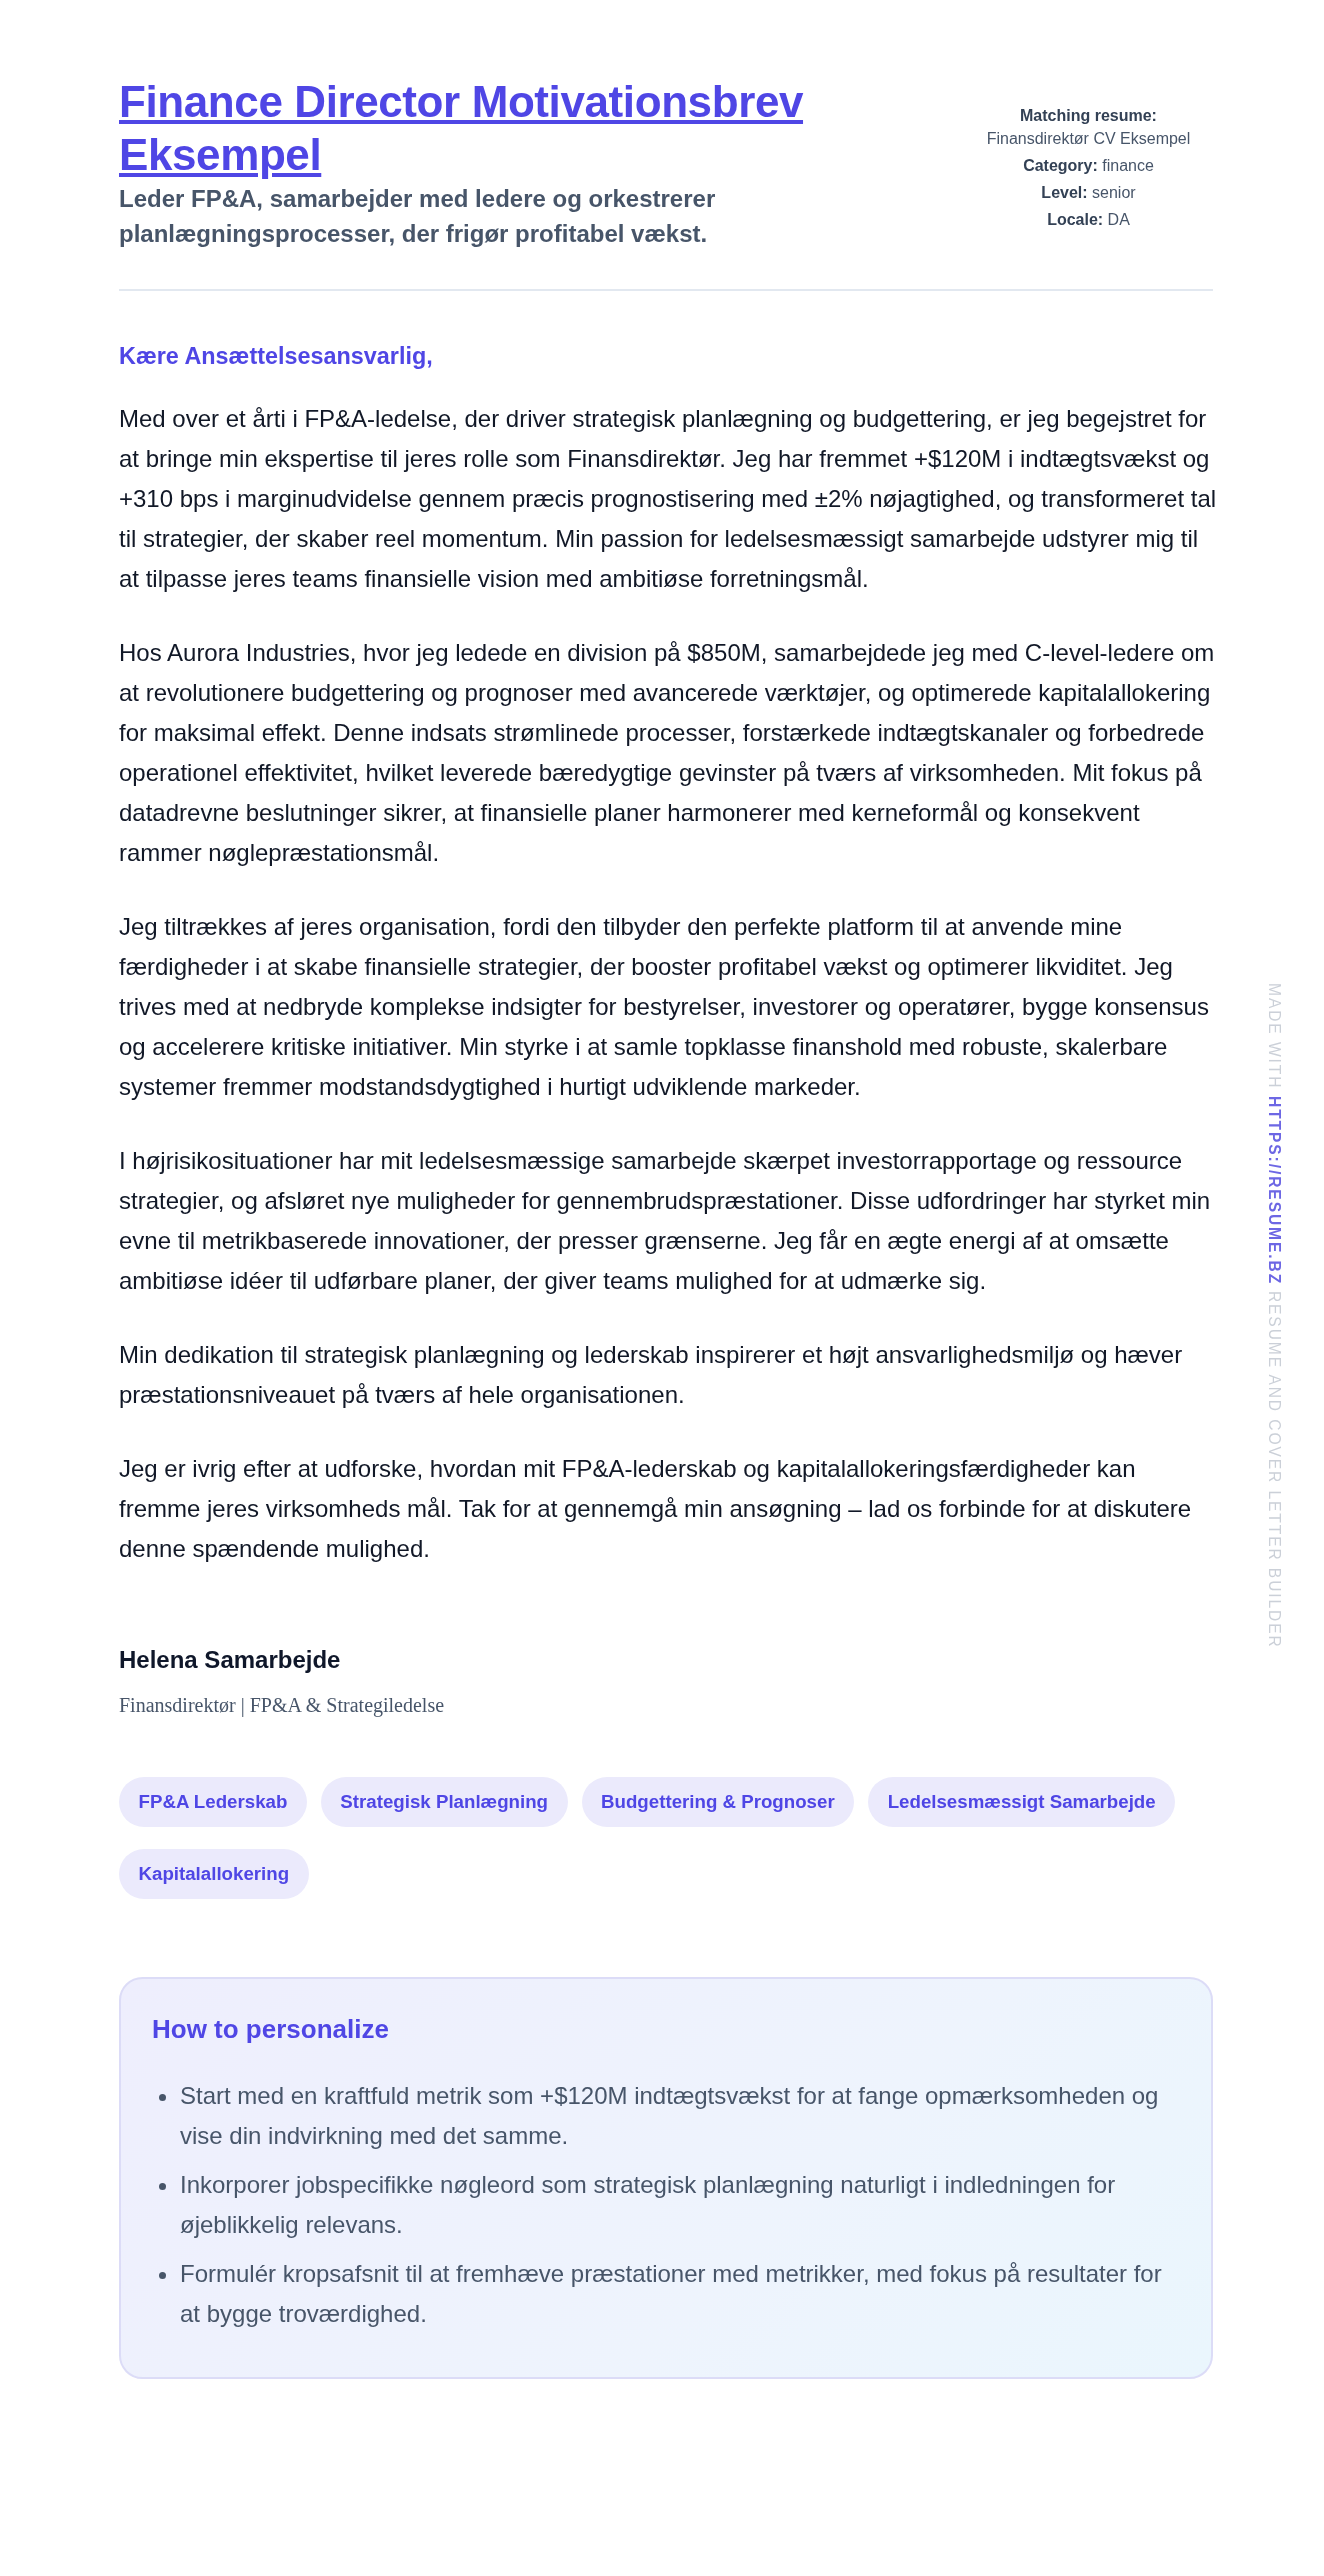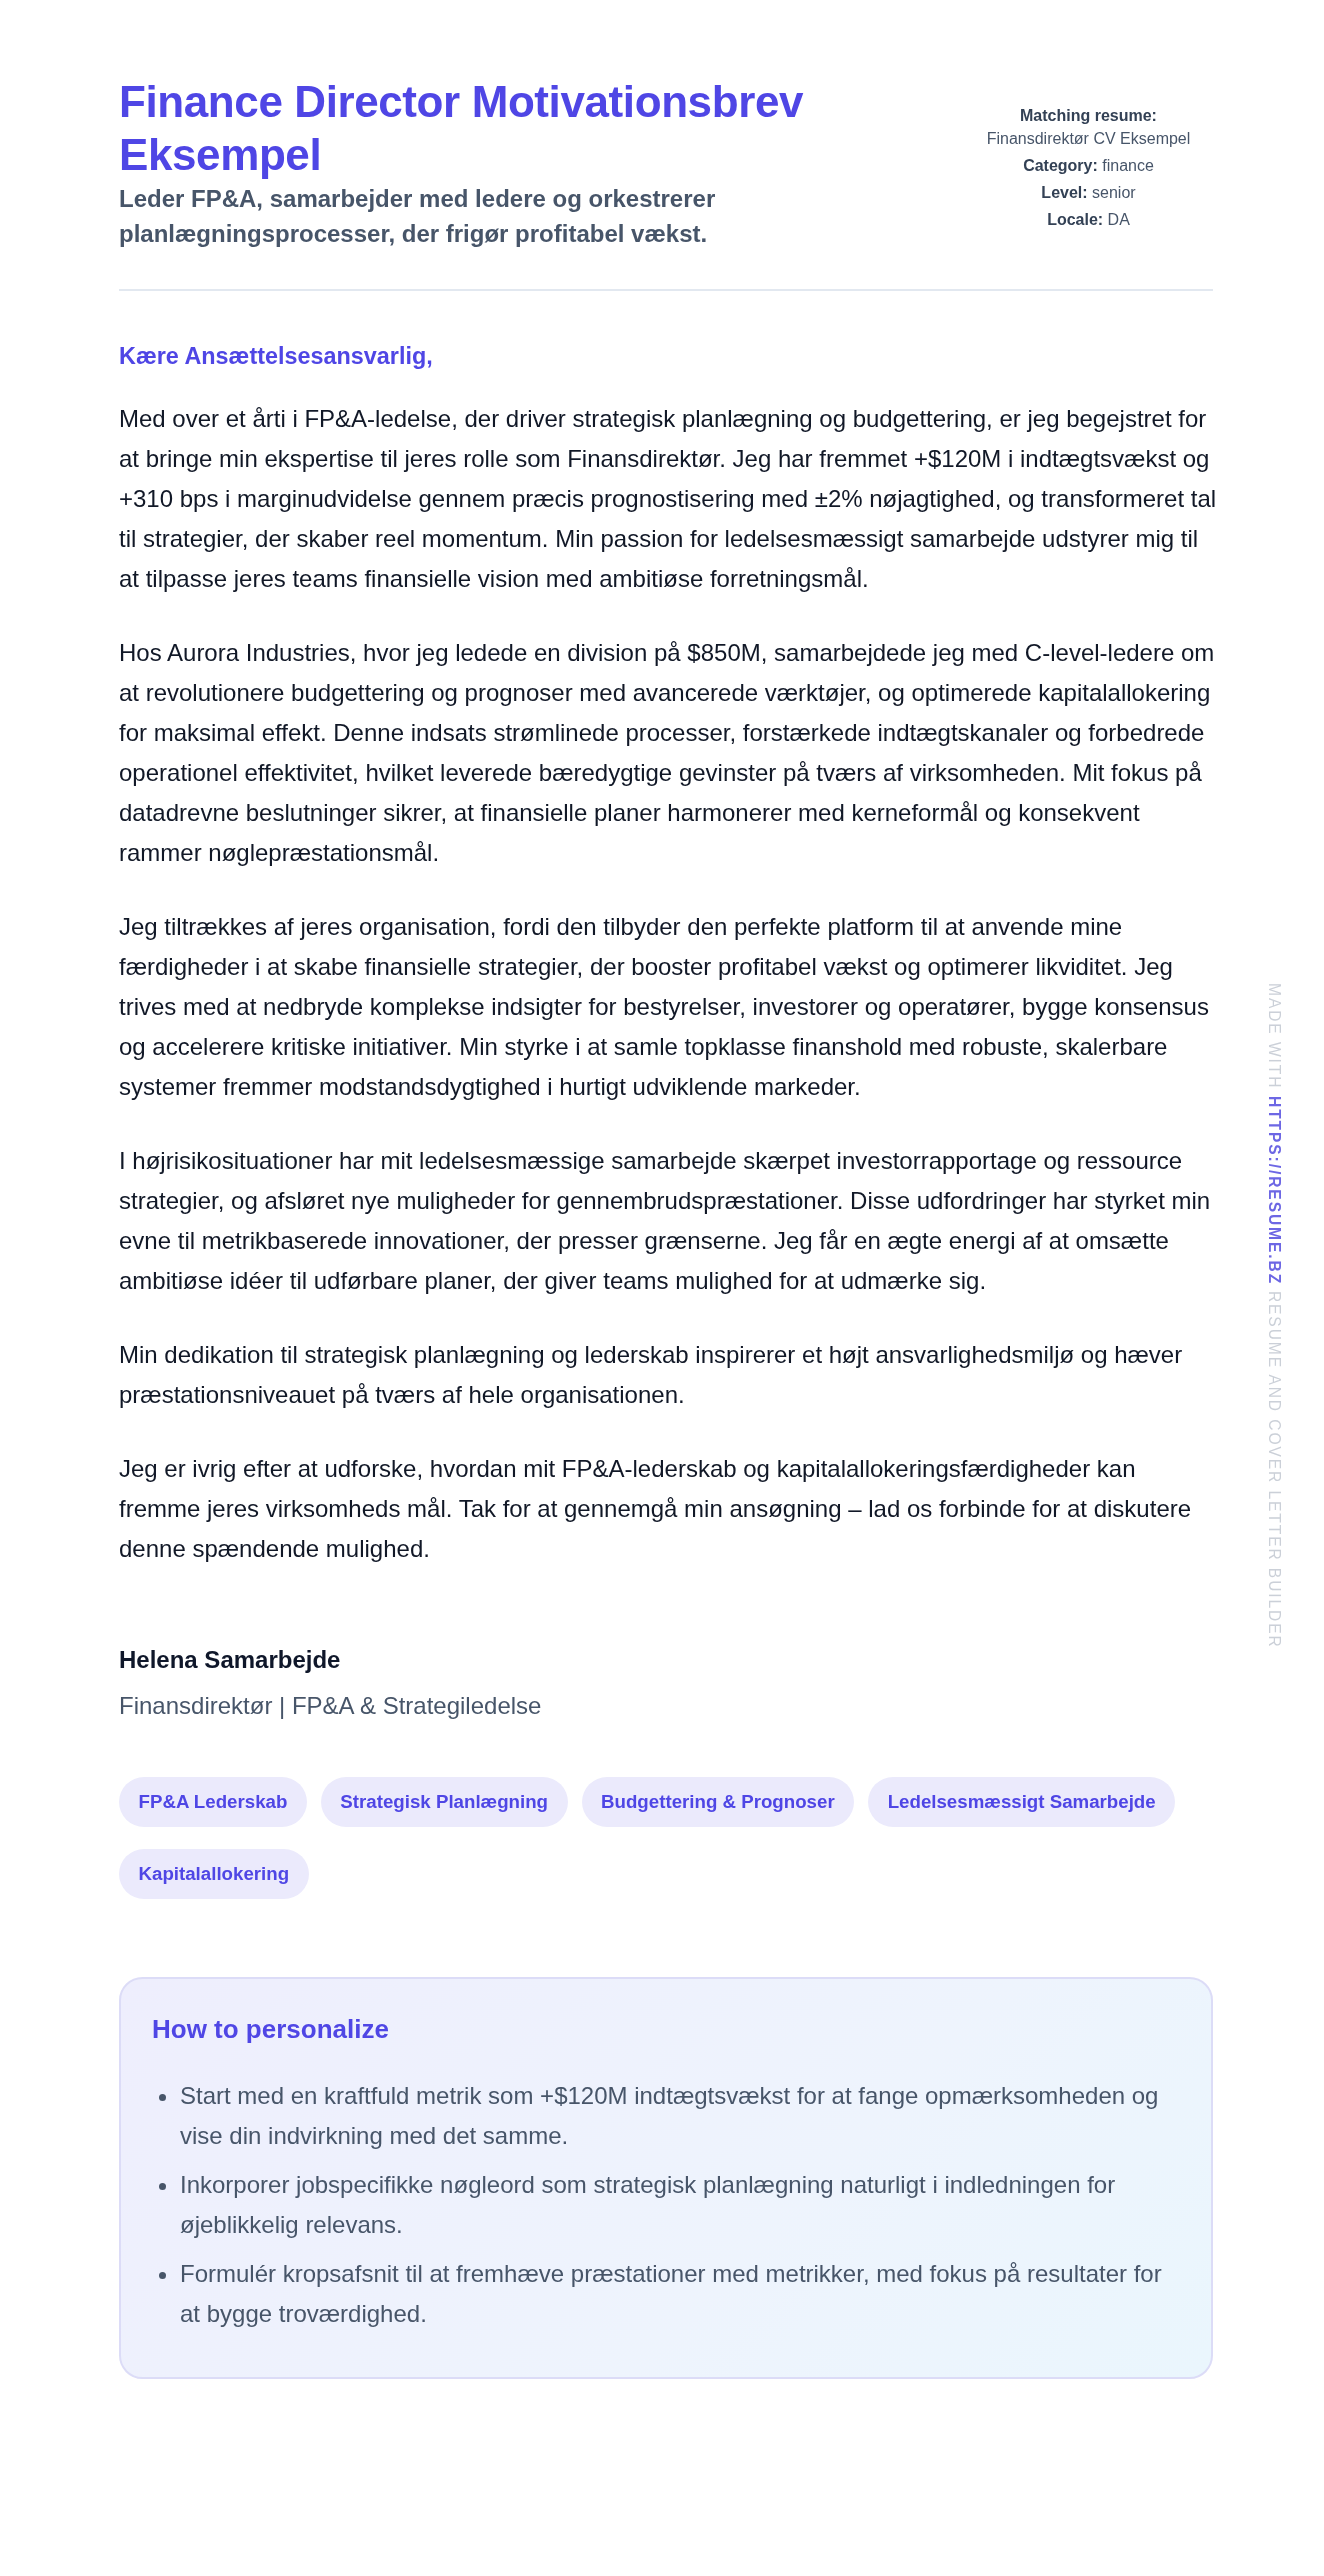--- a/index.html
+++ b/index.html
@@ -8,21 +8,21 @@
     font-family: "Liberation Sans", "DejaVu Sans", sans-serif;
     color: #0f172a;
   }
   .page { position: absolute; left: 119px; top: 0; width: 1094px; }
 
   
   .header { position: relative; padding-top: 75px; height: 213px; border-bottom: 2.3px solid #e2e8f0; box-sizing: border-box; height: 291px; }
   .title {
     margin: 0; width: 779px;
     font-size: 44px; line-height: 53px; font-weight: 700;
-    color: #4f46e5; letter-spacing: -0.4px;
+    color: #4f46e5; letter-spacing: -0.4px; text-decoration: underline;
   }
   .subtitle {
     margin: 0; width: 779px;
     font-size: 24px; line-height: 35px; font-weight: 700; color: #475569;
   }
   .meta {
     position: absolute; right: 0; top: 73px; width: 249px; text-align: center;
     font-size: 16px; line-height: 22.6px; color: #475569; margin-top: 32px;
   }
   .meta .row { margin-bottom: 4.7px; }
@@ -34,21 +34,21 @@
     margin: 50px 0 0 0; font-size: 23.4px; line-height: 31px; font-weight: 700; color: #4f46e5;
   }
   .para {
     margin: 34px 0 0 0; font-size: 24px; line-height: 40px; color: #111827;
     width: 1099px;
   }
   .para.first { margin-top: 26.5px; }
 
   .signature { margin-top: 75px; }
   .sig-name { font-size: 24px; line-height: 31px; font-weight: 700; color: #0f172a; }
-  .sig-title { margin-top: 15.6px; font-size: 24px; line-height: 31px; color: #475569; }
+  .sig-title { margin-top: 15.6px; font-size: 20px; line-height: 31px; color: #475569; font-family: Liberation Serif, serif; }
 
   
   .tags { margin-top: 56px; display: flex; flex-wrap: wrap; gap: 22px 14px; width: 1094px; }
   .tag {
     background: #ebeafc; color: #4f46e5; border-radius: 25px;
     font-size: 18.7px; line-height: 23.4px; font-weight: 700;
     padding: 13.2px 19.5px 13.2px 19.5px; white-space: nowrap;
   }
 
   

